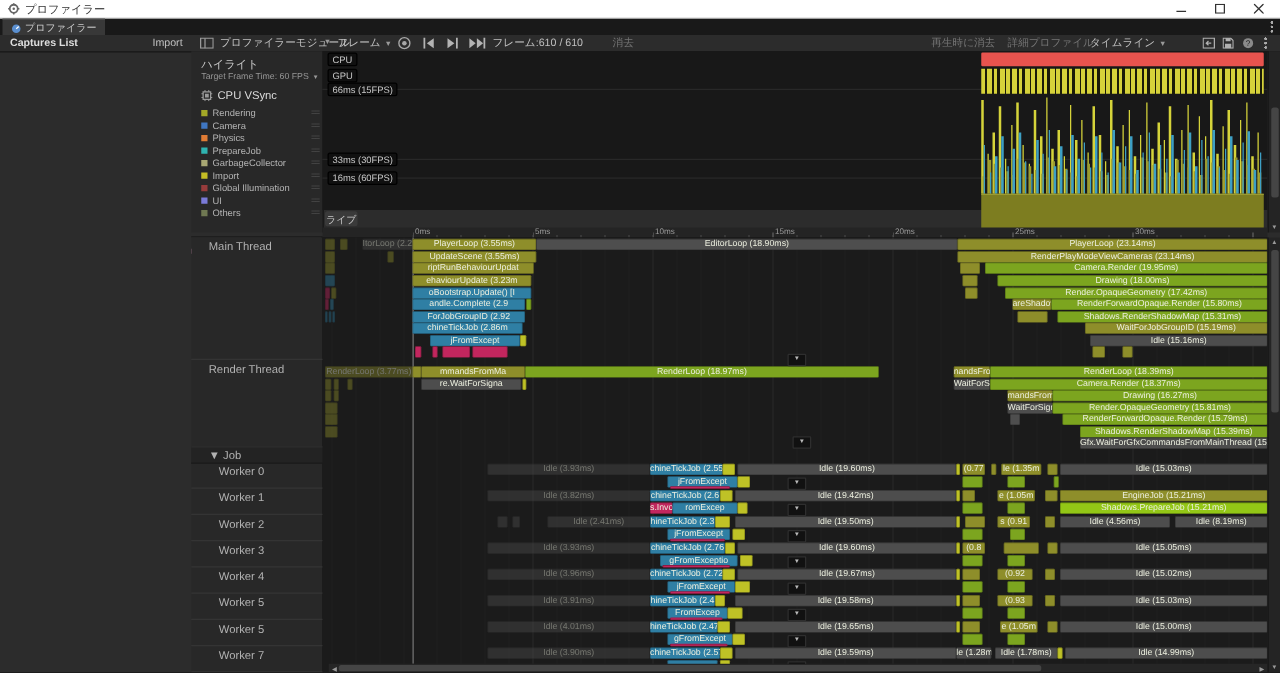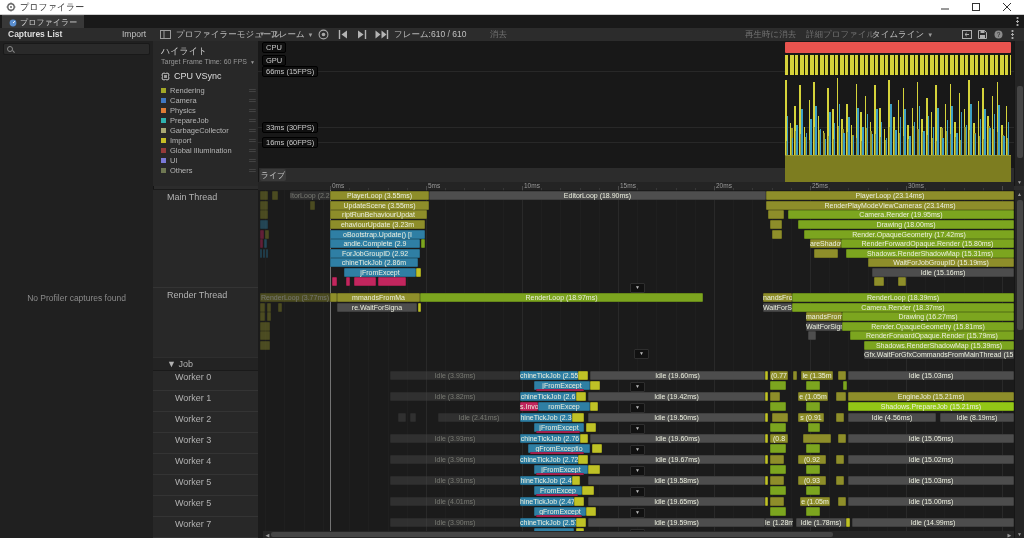--- a/index.html
+++ b/index.html
@@ -145,26 +145,20 @@
       <path d="M0.5 0.5h6l2 2v6h-8z" fill="none" stroke="#b0b0b0"></path>
       <rect x="2" y="5" width="5" height="3.5" fill="#b0b0b0"></rect>
       <rect x="2.5" y="0.5" width="4" height="2.5" fill="#b0b0b0"></rect>
     </svg>
 <svg class="abs" style="left:994px;top:30px" width="9" height="9" viewBox="0 0 9 9">
       <circle cx="4.5" cy="4.5" r="4" fill="#8a8a8a"></circle>
       <text x="4.5" y="7" font-size="6.5" text-anchor="middle" fill="#222" font-family="Liberation Sans,sans-serif">?</text>
     </svg>
 <div class="kebab abs" style="left:1011px;top:29px"></div>
 
-<div class="abs captures">
-  <div class="search">
-        <div class="mag"></div>
-      </div>
-  <div class="nocap">No Profiler captures found</div>
-</div>
 
 <div class="abs modpanel">
   <div class="mp-row" style="top:4px;font-size:9px;color:#cccccc">ハイライト</div>
   <div class="mp-row" style="top:17px;font-size:7px;color:#969696"><span>Target Frame Time: 60 FPS</span><span class="caret" style="font-size:5px">▼</span></div>
   <div class="mp-row" style="top:30px;font-size:9px;color:#dddddd;display:flex;align-items:center;gap:4px">
     <svg width="9" height="9" viewBox="0 0 9 9">
           <rect x="1.5" y="1.5" width="6" height="6" fill="none" stroke="#9a9a9a"></rect>
           <rect x="3" y="3" width="3" height="3" fill="#9a9a9a"></rect>
           <path d="M3 0v1.5M6 0v1.5M3 7.5V9M6 7.5V9M0 3h1.5M0 6h1.5M7.5 3H9M7.5 6H9" stroke="#9a9a9a" stroke-width="0.8"></path>
         </svg>

